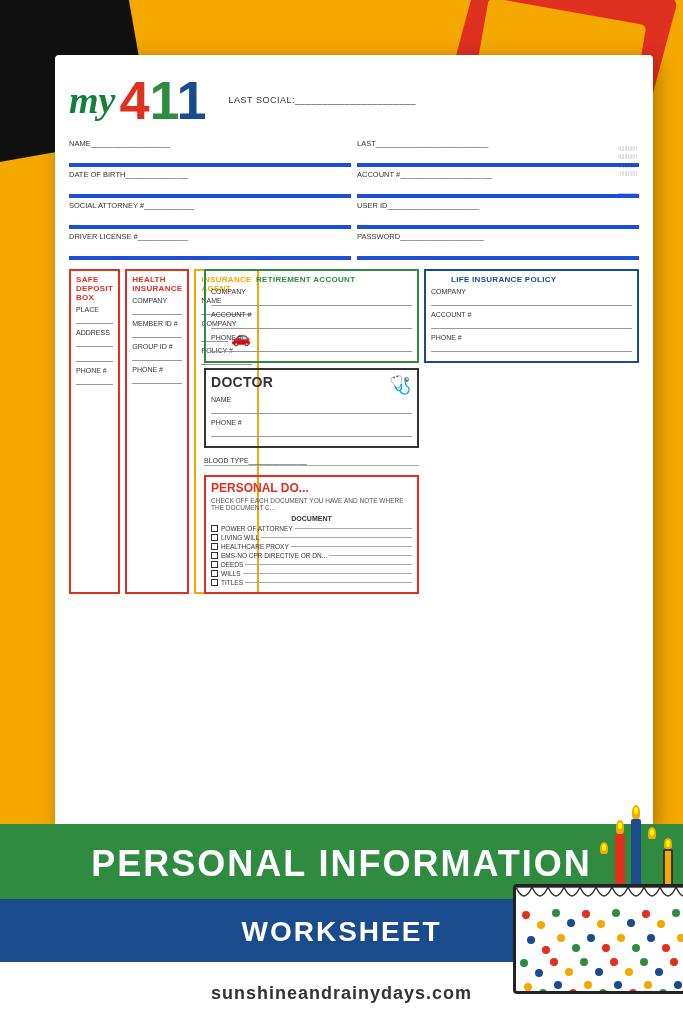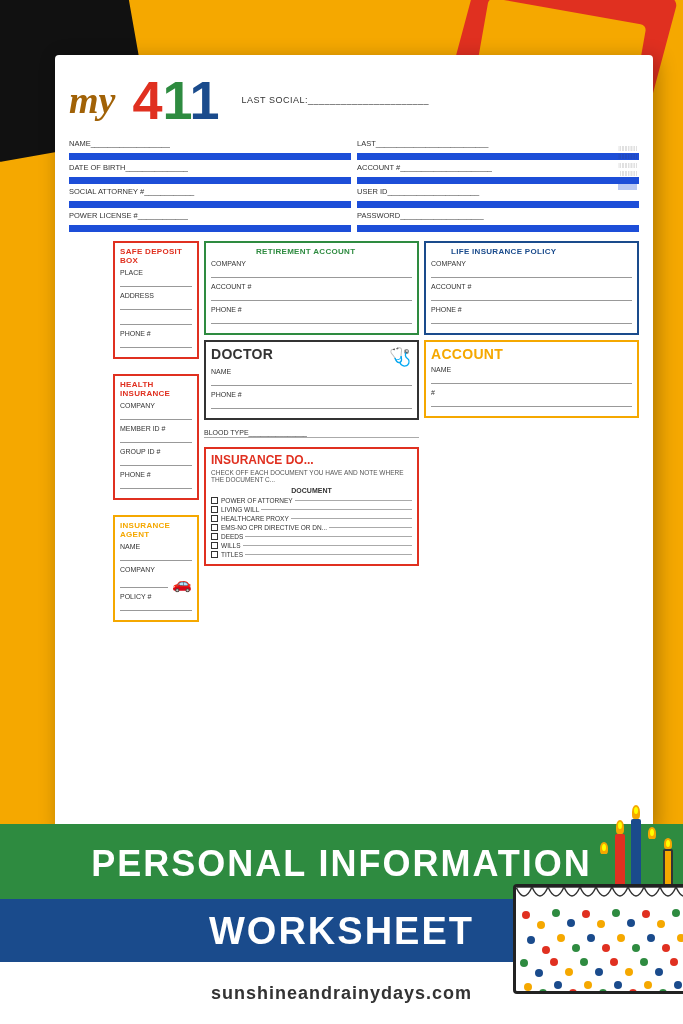--- a/index.html
+++ b/index.html
@@ -86,21 +86,21 @@
     .bottom-green-text {
       color: white;
       font-size: 36px;
       font-weight: 900;
       letter-spacing: 2px;
       text-transform: uppercase;
       font-family: Arial Black, sans-serif;
     }
     .bottom-blue-text {
       color: white;
-      font-size: 38px;
+      font-size: 28px;
       font-weight: 900;
       letter-spacing: 2px;
       text-transform: uppercase;
       font-family: Arial Black, sans-serif;
     }
     .bottom-website-text {
       color: #333;
       font-size: 18px;
       font-weight: bold;
       letter-spacing: 1px;
@@ -124,24 +124,24 @@
 
     
     .paper-header {
       display: flex;
       align-items: center;
       margin-bottom: 8px;
     }
     .my-text {
       font-size: 38px;
       font-weight: bold;
-      color: #a16207;
+      color: #15803d;
       font-style: italic;
       font-family: Georgia, serif;
-      margin-right: 17px;
+      margin-right: 4px;
     }
     .four11-text {
       font-size: 54px;
       font-weight: 900;
       color: #E03020;
       font-family: Arial Black, sans-serif;
       margin-right: 16px;
     }
     .four11-text span:first-child { color: #E03020; }
     .four11-text span:nth-child(2) { color: #2E8B40; }
@@ -160,22 +160,22 @@
       grid-template-columns: 1fr 1fr;
       gap: 6px;
       margin-bottom: 6px;
     }
     .personal-left, .personal-right {
       font-size: 7.5px;
       color: #333;
     }
     .personal-left div, .personal-right div {
       margin-bottom: 3px;
-      border-bottom: 7px solid #1d4ed8;
-      padding-bottom: 5px;
+      border-bottom: 4px solid #1d4ed8;
+      padding-bottom: 15px;
     }
     .personal-right {
       position: relative;
     }
 
     .section-box {
       border: 2px solid #ccc;
       padding: 4px 5px;
       font-size: 7px;
     }
@@ -320,23 +320,22 @@
 
     .main-sections {
       display: grid;
       grid-template-columns: 130px 1fr 1fr;
       gap: 5px;
       margin-bottom: 5px;
     }
 
     .left-col {
       display: flex;
-      flex-direction: column;
-      gap: 15px;
-      margin-left: 44px;
+      flex-direction: row;
+      gap: 5px;
     }
 
     .middle-col {
       display: flex;
       flex-direction: column;
       gap: 5px;
     }
 
     .right-col {
       display: flex;
@@ -362,21 +361,21 @@
     <span class="last-updated">
       <span>LAST SOCIAL:</span>______________________
     </span>
   </div>
 
   <div class="personal-row">
     <div class="personal-left">
       <div><span>NAME</span>___________________</div>
       <div><span>DATE OF BIRTH</span>_______________</div>
       <div><span>SOCIAL ATTORNEY #</span>____________</div>
-      <div><span>POWER LICENSE #</span>____________</div>
+      <div><span>DRIVER LICENSE #</span>____________</div>
     </div>
     <div class="personal-right">
       <div><span>LAST</span>___________________________</div>
       <div><span>ACCOUNT #</span>______________________</div>
       <div><span>USER ID</span>______________________</div>
       <div><span>PASSWORD</span>____________________</div>
 
       <div style="position:absolute;right:2px;top:5px;opacity:0.3;font-size:6px;line-height:1.4;text-align:right;">
         ||||||||||||<br>||||||||||||<br>||||||||||||<br>|||||||||||
       </div>
@@ -445,21 +444,21 @@
         <div class="field-line"></div>
         <div class="field-label">PHONE #</div>
         <div class="field-line"></div>
       </div>
 
       <div class="blood-type-row">
         <span>BLOOD TYPE</span>_______________
       </div>
 
       <div class="important-docs">
-        <div class="section-title">INSURANCE DO...</div>
+        <div class="section-title">PERSONAL DO...</div>
         <div class="subtitle">CHECK OFF EACH DOCUMENT YOU HAVE AND NOTE WHERE THE DOCUMENT C...</div>
         <div class="doc-col-header">DOCUMENT</div>
 
         <div class="doc-item">
           <div class="checkbox"></div>
           <span>POWER OF ATTORNEY</span>
             <div class="doc-line"></div>
         </div>
         <div class="doc-item">
           <div class="checkbox"></div>
@@ -499,27 +498,20 @@
       <div class="section-box life-insurance">
         <div class="section-title">LIFE INSURANCE POLICY</div>
         <div class="field-label">COMPANY</div>
         <div class="field-line"></div>
         <div class="field-label">ACCOUNT #</div>
         <div class="field-line"></div>
         <div class="field-label">PHONE #</div>
         <div class="field-line"></div>
       </div>
 
-      <div class="section-box" style="border-color:#F5A800;">
-        <div class="section-title" style="color:#F5A800;font-size:14px;">ACCOUNT</div>
-        <div class="field-label">NAME</div>
-        <div class="field-line"></div>
-        <div class="field-label"># </div>
-        <div class="field-line"></div>
-      </div>
 
     </div>
   </div>
 
 </div>
 
 <div class="cake-overlay">
 
   <div style="position:absolute;bottom:105px;right:20px;display:flex;gap:6px;align-items:flex-end;">
 

